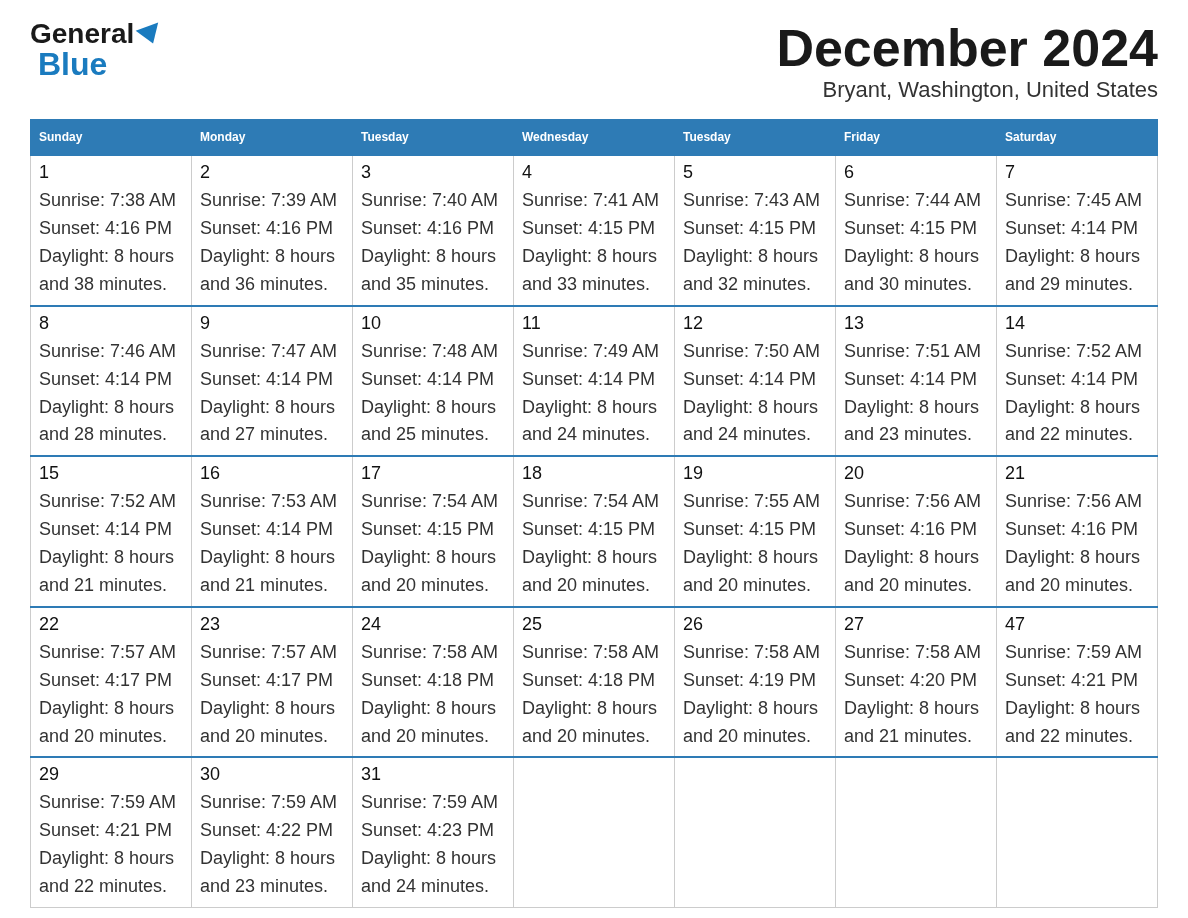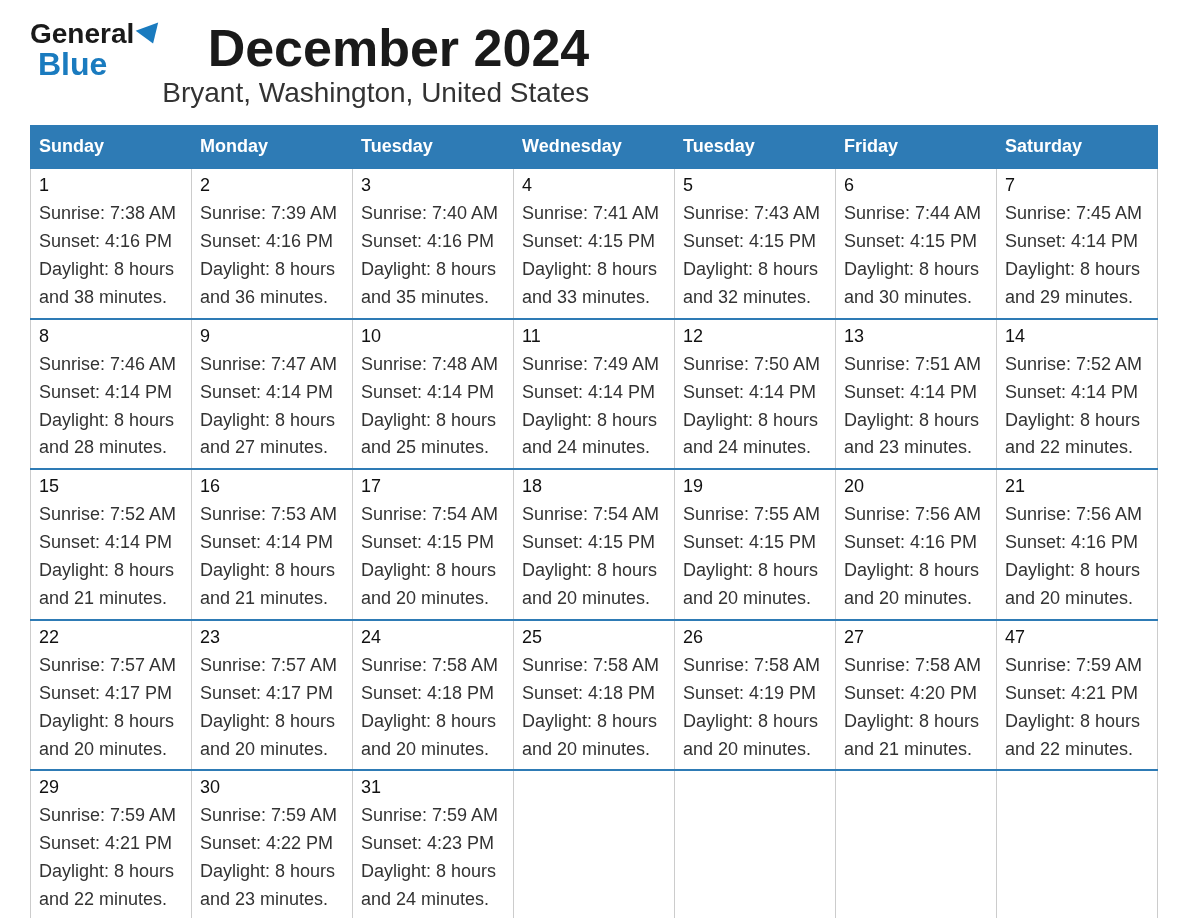--- a/index.html
+++ b/index.html
@@ -5,20 +5,21 @@
     * { margin: 0; padding: 0; box-sizing: border-box; }
     body {
       font-family: Arial, sans-serif;
       background: #fff;
       width: 1188px;
       min-height: 918px;
       padding: 20px 30px;
     }
     .header {
       display: flex;
+      justify-content: space-between;
       align-items: flex-start;
       margin-bottom: 16px;
     }
     .logo {
       display: flex;
       flex-direction: column;
     }
     .logo-general {
       font-size: 28px;
       font-weight: bold;
@@ -49,33 +50,33 @@
     .title-section {
       text-align: right;
     }
     .month-title {
       font-size: 52px;
       font-weight: 700;
       color: #1a1a1a;
       line-height: 1.1;
     }
     .location {
-      font-size: 28px;
+      font-size: 22px;
       color: #333;
       font-weight: normal;
     }
     table {
       width: 100%;
       border-collapse: collapse;
       table-layout: fixed;
     }
     thead th {
       background-color: #2e7bb5;
       color: #fff;
-      font-size: 18px;
+      font-size: 12px;
       font-weight: bold;
       padding: 10px 8px;
       text-align: left;
       border: 1px solid #2e7bb5;
     }
     tbody td {
       vertical-align: top;
       border: 1px solid #ccc;
       border-top: 2px solid #2e7bb5;
       padding: 6px 8px;

